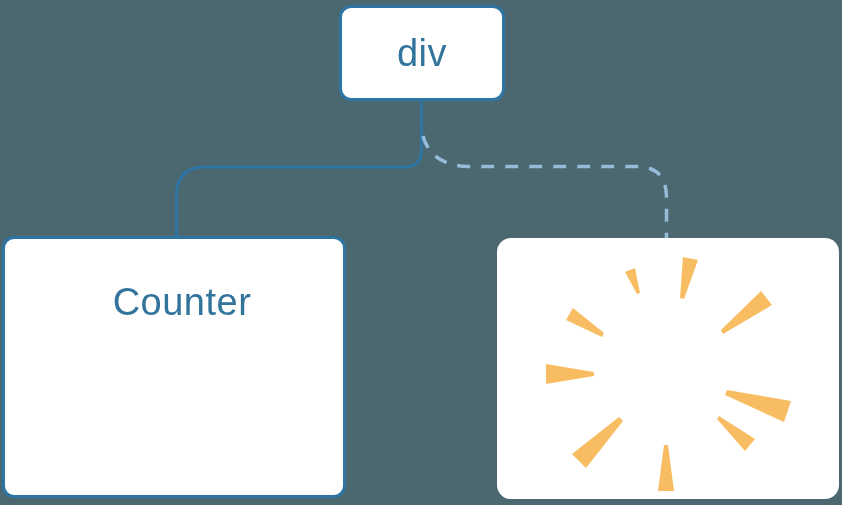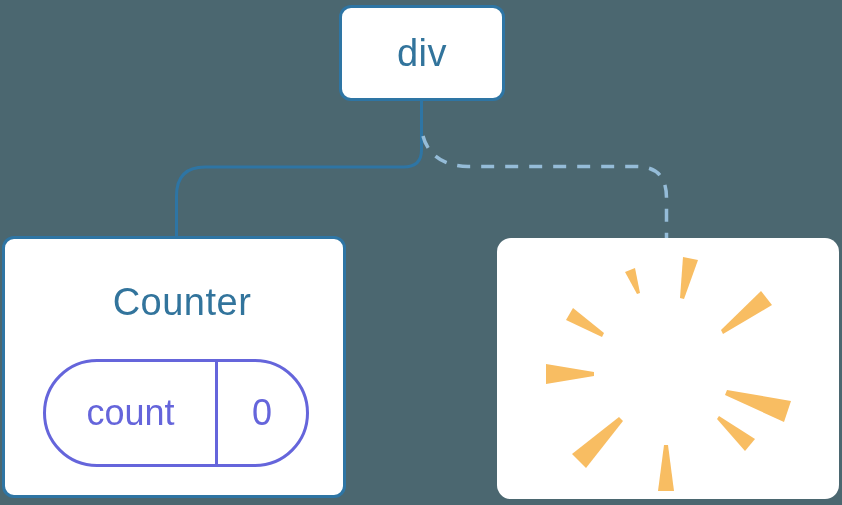--- a/index.html
+++ b/index.html
@@ -70,24 +70,20 @@
     <path class="link-solid" d="M 421.5 101 L 421.5 150 Q 421.5 167 403.5 167 L 205 167 Q 176.5 167 176.5 196 L 176.5 240"></path>
     <path class="link-dashed" d="M 423 136 C 428 156 446 166.5 468 166.5 L 636 166.5 C 657 166.5 666.5 177 666.5 198 L 666.5 240"></path>
   </svg>
 
   <div class="node node-root">
     <span class="root-label">div</span>
   </div>
 
   <div class="node node-counter">
     <div class="counter-title">Counter</div>
-    <div class="state-pill">
-      <span class="state-key">count</span>
-      <span class="state-value">0</span>
-    </div>
   </div>
 
   <div class="node node-removed">
     <svg class="burst" viewBox="0 0 342 261" xmlns="http://www.w3.org/2000/svg">
       <polygon points="143,55 140,56 128,34 138,30"></polygon>
       <polygon points="187,61 183,60 186,19 201,22"></polygon>
       <polygon points="226,96 224,92 264,53 275,67"></polygon>
       <polygon points="107,95 105,99 69,82 76,70"></polygon>
       <polygon points="97,134 97,138 49,146 49,126"></polygon>
       <polygon points="228,157 230,152 294,163 287,184"></polygon>

